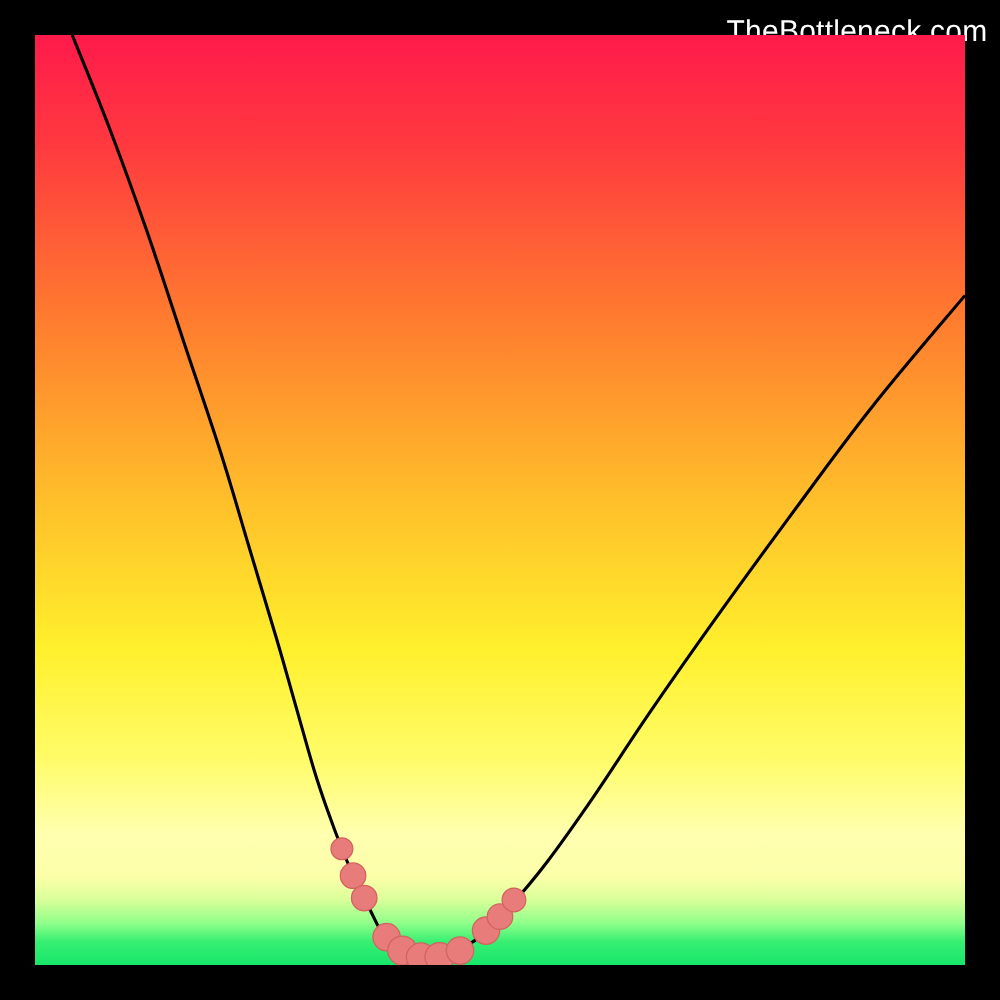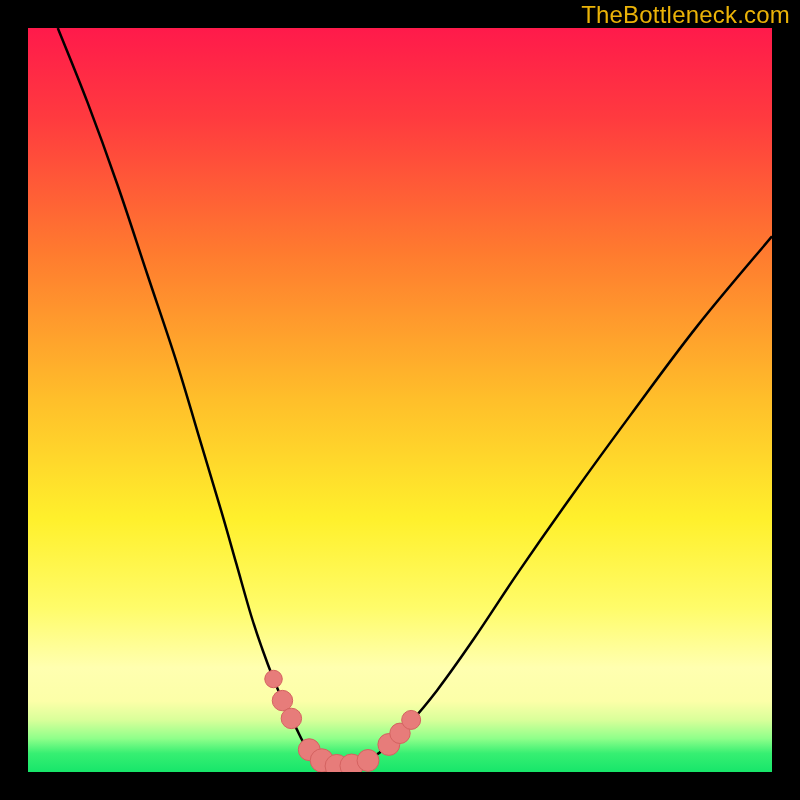--- a/index.html
+++ b/index.html
@@ -20,23 +20,23 @@
   .plot {
     position: absolute;
     left: 28px;
     top: 28px;
     width: 744px;
     height: 744px;
     overflow: hidden;
   }
   .watermark {
     position: absolute;
-    top: 1px;
+    top: 12px;
     right: 10px;
-    color: #eab308;
+    color: #ffffff;
     font-size: 24px;
     font-weight: 500;
     letter-spacing: 0.2px;
     user-select: none;
   }
   svg { display: block; }
 </style>
 </head>
 <body>
 

